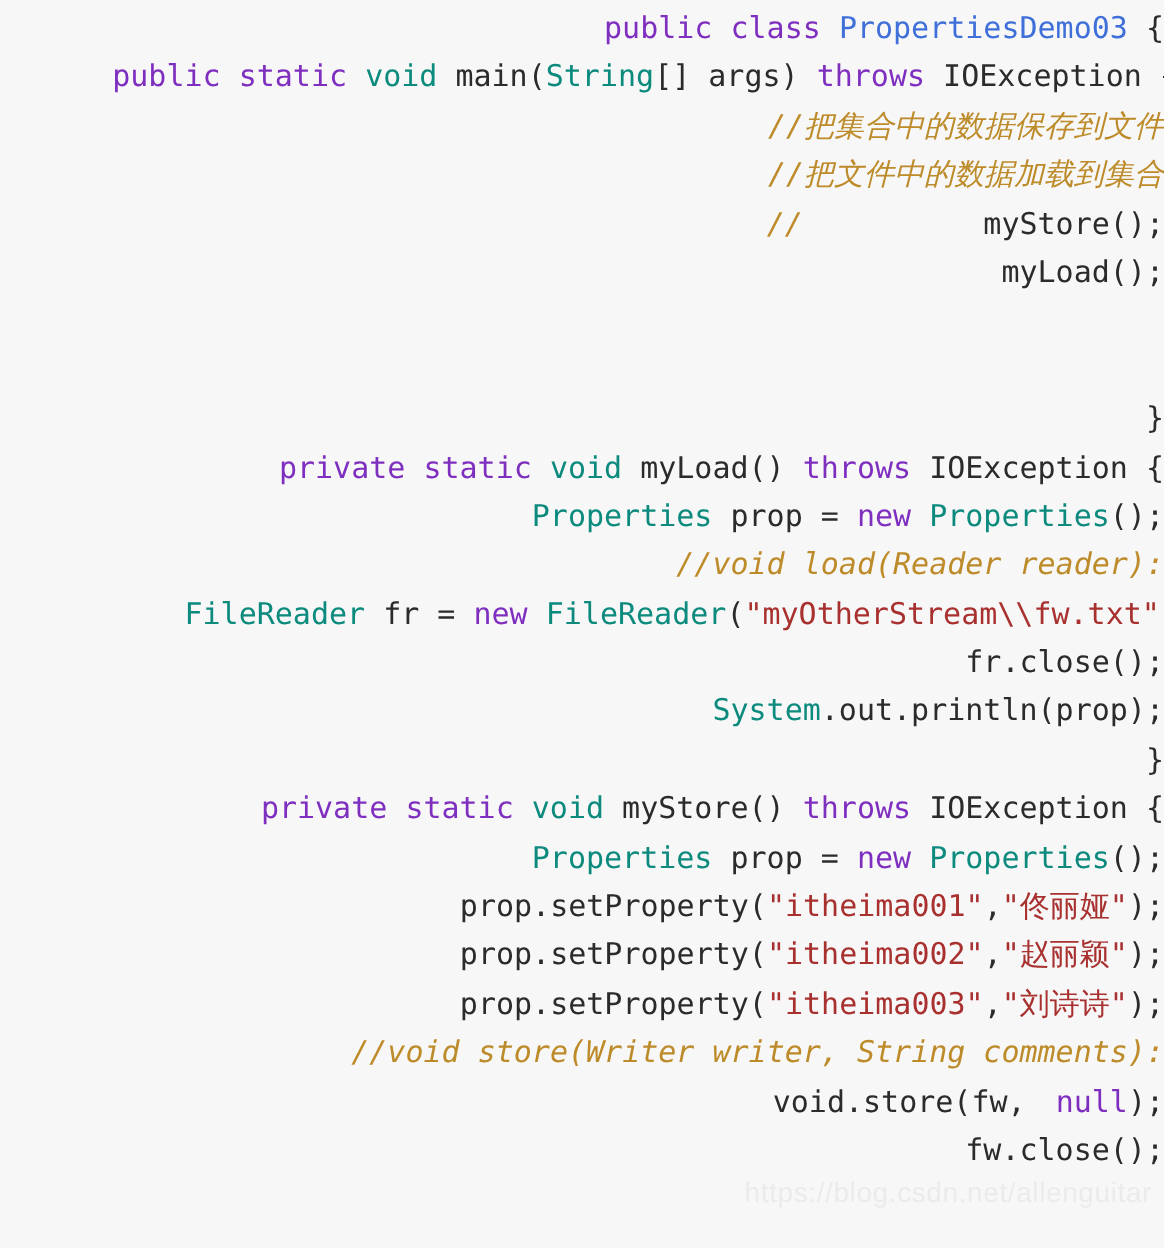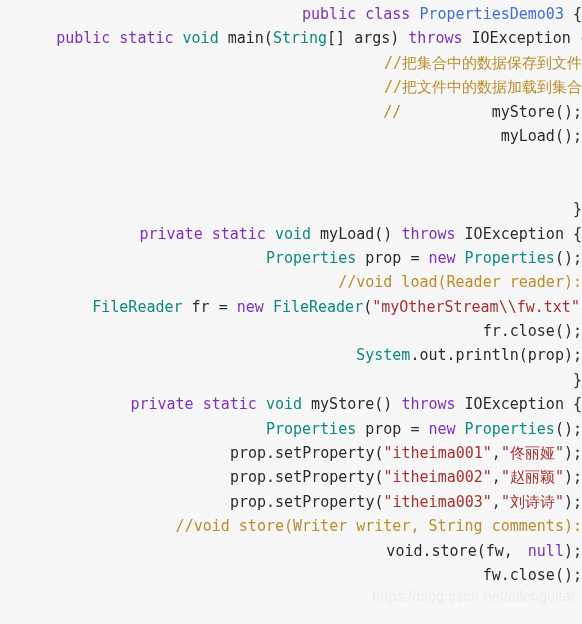--- a/index.html
+++ b/index.html
@@ -32,21 +32,21 @@
     padding-left: 20px;
     color: #2b2b2b;
     text-align: right;
   }
   .code-line:first-child { margin-top: 2px; }
   .tok { white-space: pre; }
   .t-kw      { color: #7f2fbf; }          
   .t-type    { color: #0b8a7d; }          
   .t-cls     { color: #3f6fd8; }          
   .t-plain   { color: #2b2b2b; }          
-  .t-com     { color: #bd8b2a; }          
+  .t-com     { color: #bd8b2a; font-style: italic; }          
   .t-str     { color: #a8312f; }          
   .t-null    { color: #7f2fbf; margin-left: 15px; }          
   .watermark {
     position: absolute;
     right: 6px;
     bottom: 22px;
     font-size: 14px;
     color: #ebebeb;
     font-family: "Liberation Sans", sans-serif;
     letter-spacing: 0.3px;

